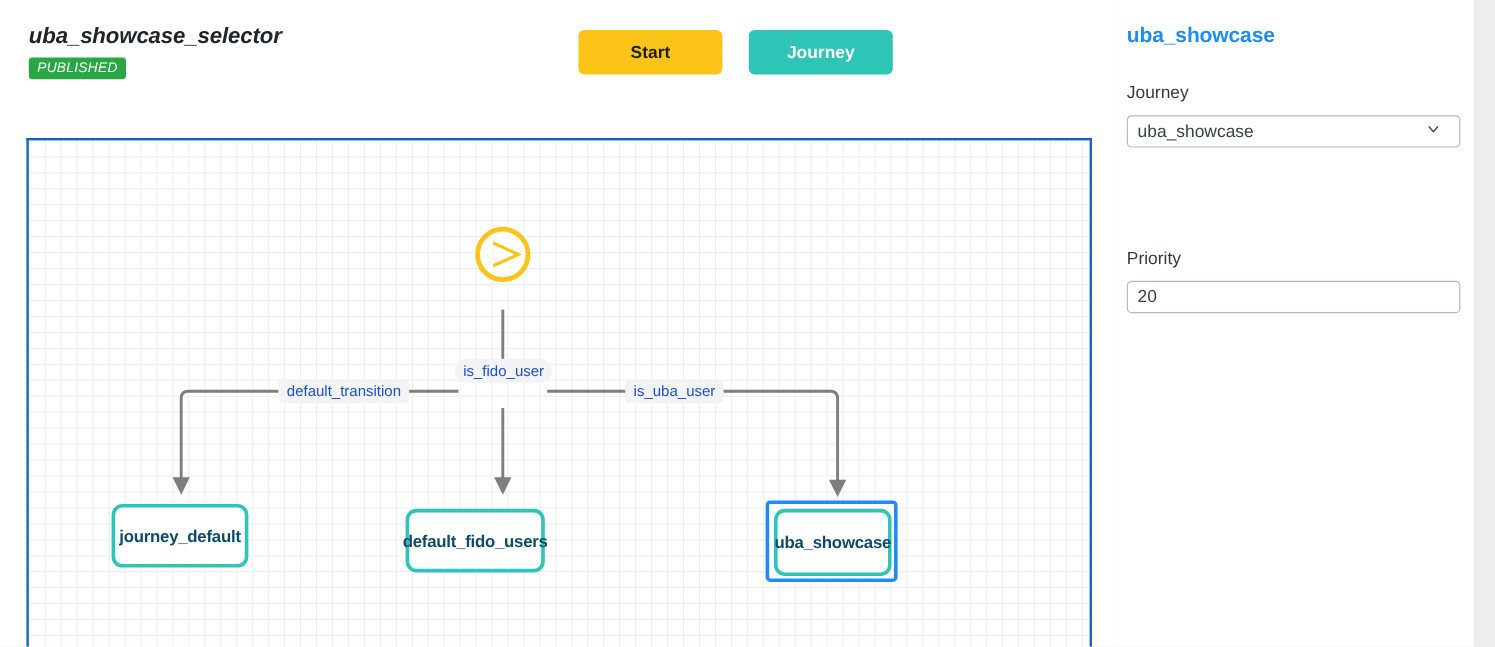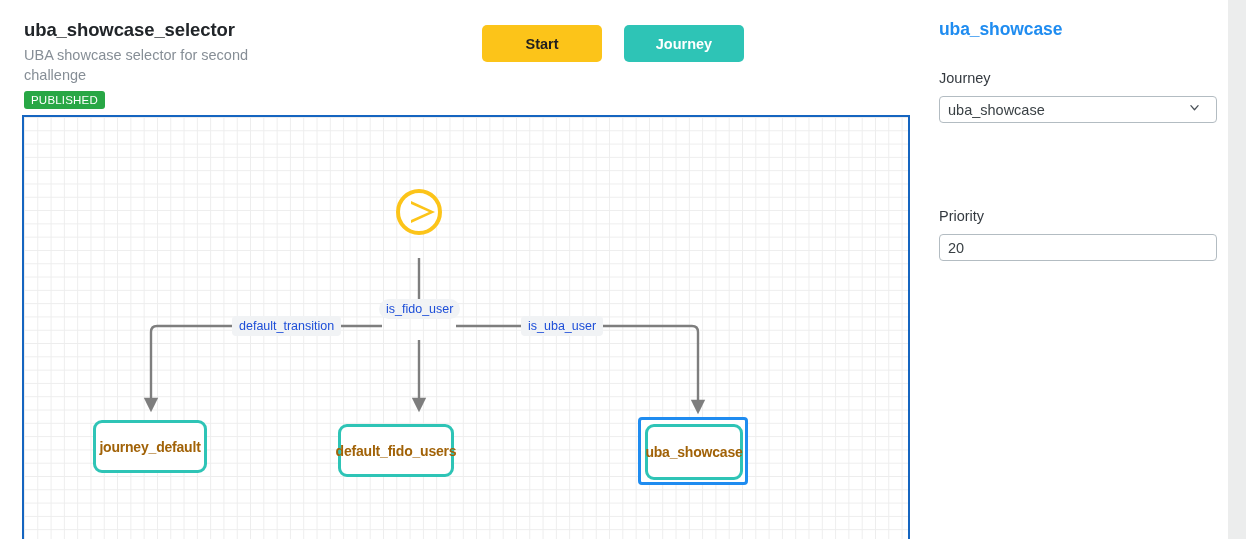--- a/index.html
+++ b/index.html
@@ -45,20 +45,21 @@
     height: 539px;
     background: #eceded;
   }
 
   
   #header-block {
     position: absolute;
     left: 24px;
     top: 18px;
     width: 300px;
+    font-style: italic;
   }
   #page-title {
     font-size: 18.5px;
     font-weight: bold;
     color: #212529;
     letter-spacing: -0.1px;
     line-height: 24px;
     margin: 0;
   }
   #page-subtitle {
@@ -135,21 +136,21 @@
     position: absolute;
     box-sizing: border-box;
     background: #ffffff;
     border: 3px solid #2ec4b6;
     border-radius: 9px;
     display: flex;
     align-items: center;
     justify-content: center;
     font-size: 14px;
     font-weight: bold;
-    color: #a16207;
+    color: #0c4a6e;
     letter-spacing: -0.2px;
   }
   .node-selection {
     position: absolute;
     box-sizing: border-box;
     border: 3px solid #1f8cf0;
     border-radius: 4px;
     background: #ffffff;
   }
   .edge-label {
@@ -253,21 +254,20 @@
 </style>
 </head>
 <body>
 
 <div id="app">
 
   <div id="main-panel" class="panel-white">
 
     <div id="header-block">
       <div id="page-title">uba_showcase_selector</div>
-      <div id="page-subtitle">UBA showcase selector for second challenge</div>
       <span id="status-badge">PUBLISHED</span>
     </div>
 
     <button class="hdr-btn" id="btn-start">Start</button>
     <button class="hdr-btn" id="btn-journey">Journey</button>
 
     <div id="flow-canvas">
 
       <svg id="flow-svg" width="884" height="424">
         <defs>

